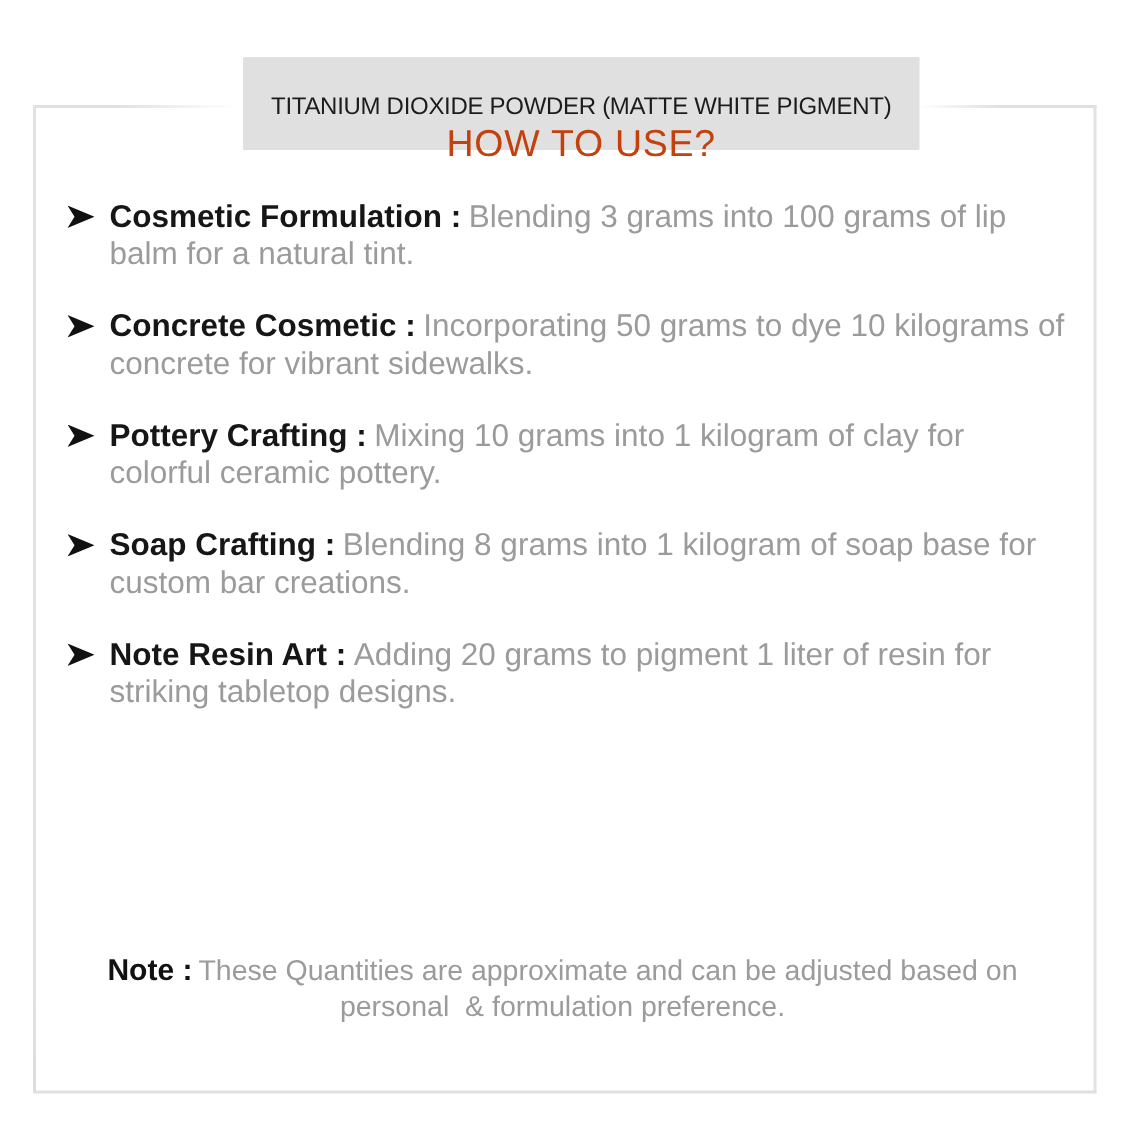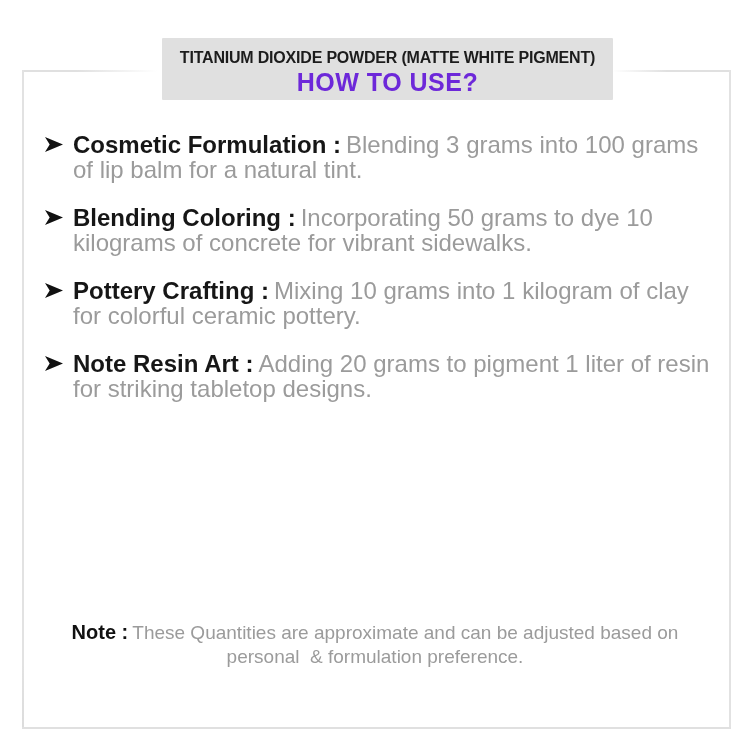--- a/index.html
+++ b/index.html
@@ -18,40 +18,40 @@
   .frame-top    { position: absolute; left: 22px;  top: 70px;  width: 709px; height: 2px;
                   background: linear-gradient(to right,
                     #e0e0e0 0px, #e0e0e0 55px, rgba(224,224,224,0) 135px,
                     rgba(224,224,224,0) 590px, #e0e0e0 645px, #e0e0e0 709px); }
   
   .header-box {
     position: absolute; left: 162px; top: 38px; width: 451px; height: 62px;
     background: #e0e0e0; text-align: center; border-radius: 1px;
   }
   .header-line1 {
-    padding-top: 10px; font-size: 16px; font-weight: bold;
+    padding-top: 24px; font-size: 16px; font-weight: normal;
     letter-spacing: -0.2px; color: #1c1c1c; line-height: 19px; white-space: nowrap;
   }
   .header-line2 {
-    font-size: 25px; font-weight: bold; letter-spacing: 0.5px;
-    color: #6d28d9; line-height: 30px;
+    font-size: 25px; font-weight: normal; letter-spacing: 0.5px;
+    color: #c2410c; line-height: 30px;
   }
   
   .uses-list { position: absolute; left: 45px; top: 132px; width: 672px; }
   .use-item  { display: flex; align-items: flex-start; margin-bottom: 23px; }
   .bullet {
     flex: 0 0 18px; width: 18px; height: 15px; margin-top: 5px; margin-right: 10px;
     background: #111111;
     clip-path: polygon(0 0, 100% 50%, 0 100%, 26% 50%);
   }
-  .use-text  { margin: 0; width: 641px; font-size: 24px; line-height: 25px; color: #9b9b9b; }
+  .use-text  { margin: 0; width: 641px; font-size: 21px; line-height: 25px; color: #9b9b9b; }
   .use-label { color: #161616; font-weight: bold; margin-right: 5px; }
   
   .note {
-    position: absolute; left: 35px; top: 620px; width: 680px;
+    position: absolute; left: 35px; top: 635px; width: 680px;
     text-align: center; font-size: 19px; line-height: 24px; color: #9b9b9b;
   }
   .note-label { color: #111111; font-weight: bold; font-size: 20px; margin-right: 4px; }
   .note-desc  { white-space: pre-wrap; }
 </style>
 </head>
 <body>
 
 <div class="page">
 
@@ -67,28 +67,32 @@
 
   <div class="uses-list">
 
     <div class="use-item">
       <span class="bullet"></span>
       <p class="use-text"><span class="use-label">Cosmetic Formulation :</span><span class="use-desc">Blending 3 grams into 100 grams of lip balm for a natural tint.</span></p>
     </div>
 
     <div class="use-item">
       <span class="bullet"></span>
-      <p class="use-text"><span class="use-label">Blending Coloring :</span><span class="use-desc">Incorporating 50 grams to dye 10 kilograms of concrete for vibrant sidewalks.</span></p>
+      <p class="use-text"><span class="use-label">Concrete Cosmetic :</span><span class="use-desc">Incorporating 50 grams to dye 10 kilograms of concrete for vibrant sidewalks.</span></p>
     </div>
 
     <div class="use-item">
       <span class="bullet"></span>
       <p class="use-text"><span class="use-label">Pottery Crafting :</span><span class="use-desc">Mixing 10 grams into 1 kilogram of clay for colorful ceramic pottery.</span></p>
     </div>
 
+    <div class="use-item">
+      <span class="bullet"></span>
+      <p class="use-text"><span class="use-label">Soap Crafting :</span><span class="use-desc">Blending 8 grams into 1 kilogram of soap base for custom bar creations.</span></p>
+    </div>
 
     <div class="use-item">
       <span class="bullet"></span>
       <p class="use-text"><span class="use-label">Note Resin Art :</span><span class="use-desc">Adding 20 grams to pigment 1 liter of resin for striking tabletop designs.</span></p>
     </div>
 
 
 
   </div>
 

